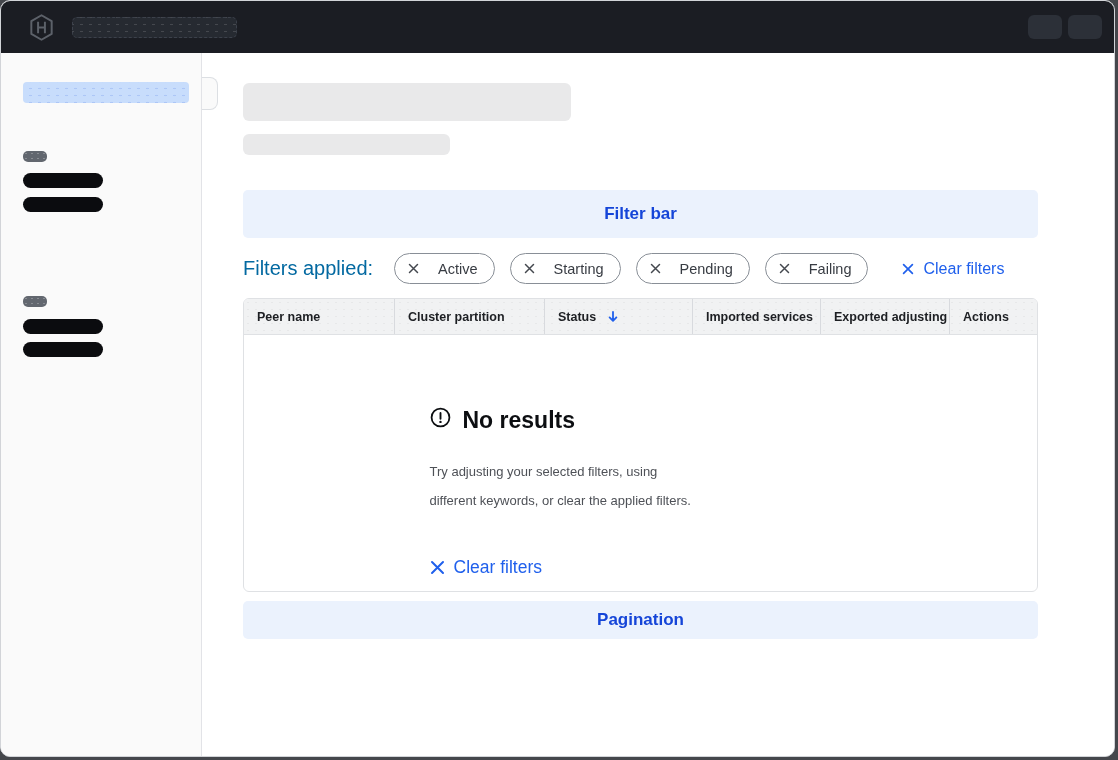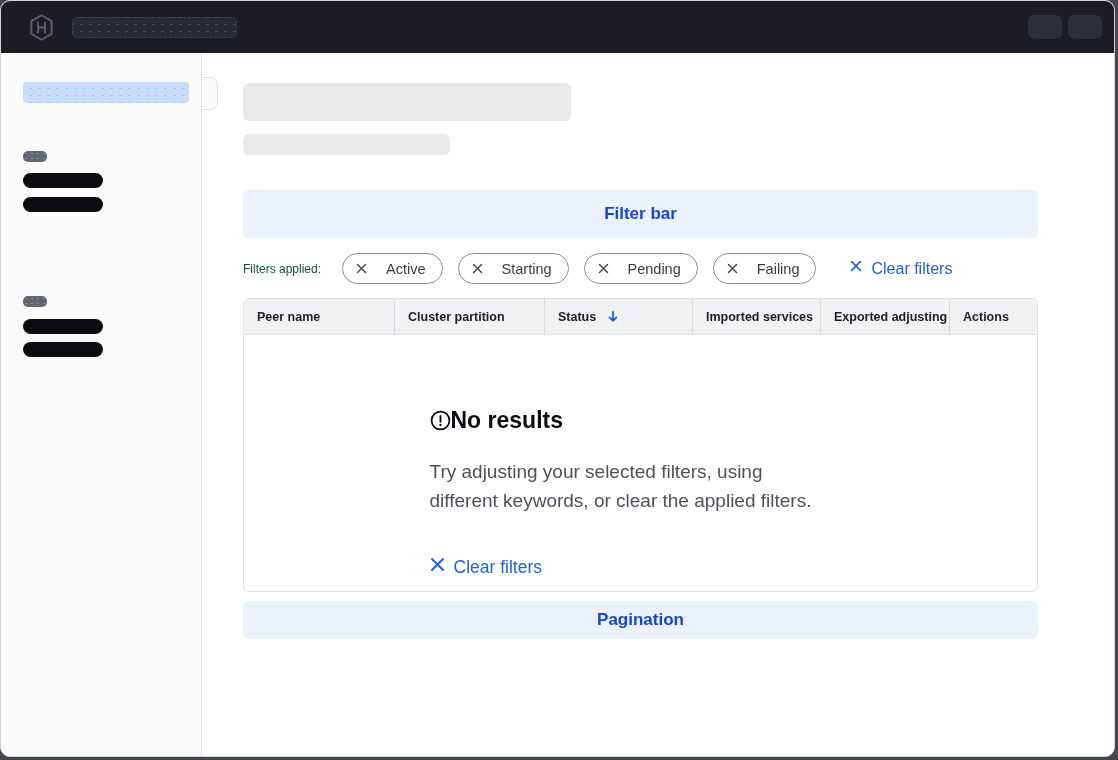--- a/index.html
+++ b/index.html
@@ -67,29 +67,29 @@
   .ph-sub   { width:207px; height:21px; border-radius:6px; background:#e9e9ea; margin-top:13px; }
   .band {
     background:#ebf2fd; border-radius:5px; display:flex;
     align-items:center; justify-content:center;
   }
   .band-label { color:#1545d8; font-size:17px; font-weight:bold; }
   .band.filter { margin-top:35px; height:48px; }
   .band.pagination { margin-top:9px; height:38px; }
   
   .filters-row { margin-top:15px; height:31px; display:flex; align-items:center; }
-  .filters-label { font-size:12px; color:#14532d; }
+  .filters-label { font-size:20px; color:#0369a1; }
   .pills { display:flex; gap:15px; margin-left:21px; }
   .pill {
     height:31px; border:1px solid #898f97; border-radius:16px; background:#fff;
     display:flex; align-items:center; gap:19px; padding:0 16px 0 13px;
     font-size:14.5px; color:#383c43; cursor:pointer;
   }
   .link {
-    display:flex; align-items:flex-start; gap:9px; color:#2060ec; cursor:pointer;
+    display:flex; align-items:center; gap:9px; color:#2060ec; cursor:pointer;
   }
   .clear-top { margin-left:34px; font-size:16px; }
   
   .table {
     margin-top:14px; border:1px solid #dfe1e4; border-radius:6px;
     height:294px; overflow:hidden; background:#fff;
   }
   .thead {
     display:flex; height:36px; background:#f1f2f3;
     background-image:radial-gradient(rgba(0,0,0,0.045) 1px, transparent 1.2px);
@@ -100,24 +100,24 @@
     display:flex; align-items:center; padding-left:13px;
     font-size:12.5px; font-weight:bold; color:#1d1f23;
     border-left:1px solid #d8dade; cursor:pointer;
   }
   .th:first-child { border-left:none; }
   .th.c1 { width:150px; } .th.c2 { width:150px; } .th.c3 { width:148px; }
   .th.c4 { width:128px; } .th.c5 { width:129px; } .th.c6 { flex:1; }
   .sort-arrow { margin-left:11px; }
   
   .empty { width:422px; margin:72px auto 0; }
-  .empty-title-row { display:flex; align-items:center; gap:0; }
+  .empty-title-row { display:flex; gap:12px; }
   .empty-title { font-size:23px; font-weight:bold; color:#0c0e11; }
   .empty-desc {
-    margin-top:24px; font-size:19px; color:#4e5157; line-height:28.5px;
+    margin-top:24px; font-size:13px; color:#4e5157; line-height:28.5px;
   }
   .empty-desc span { display:block; }
   .clear-bottom { margin-top:42px; font-size:17.5px; font-weight:500; }
 </style>
 </head>
 <body>
 
 <div class="window">
 
   <div class="navbar">

